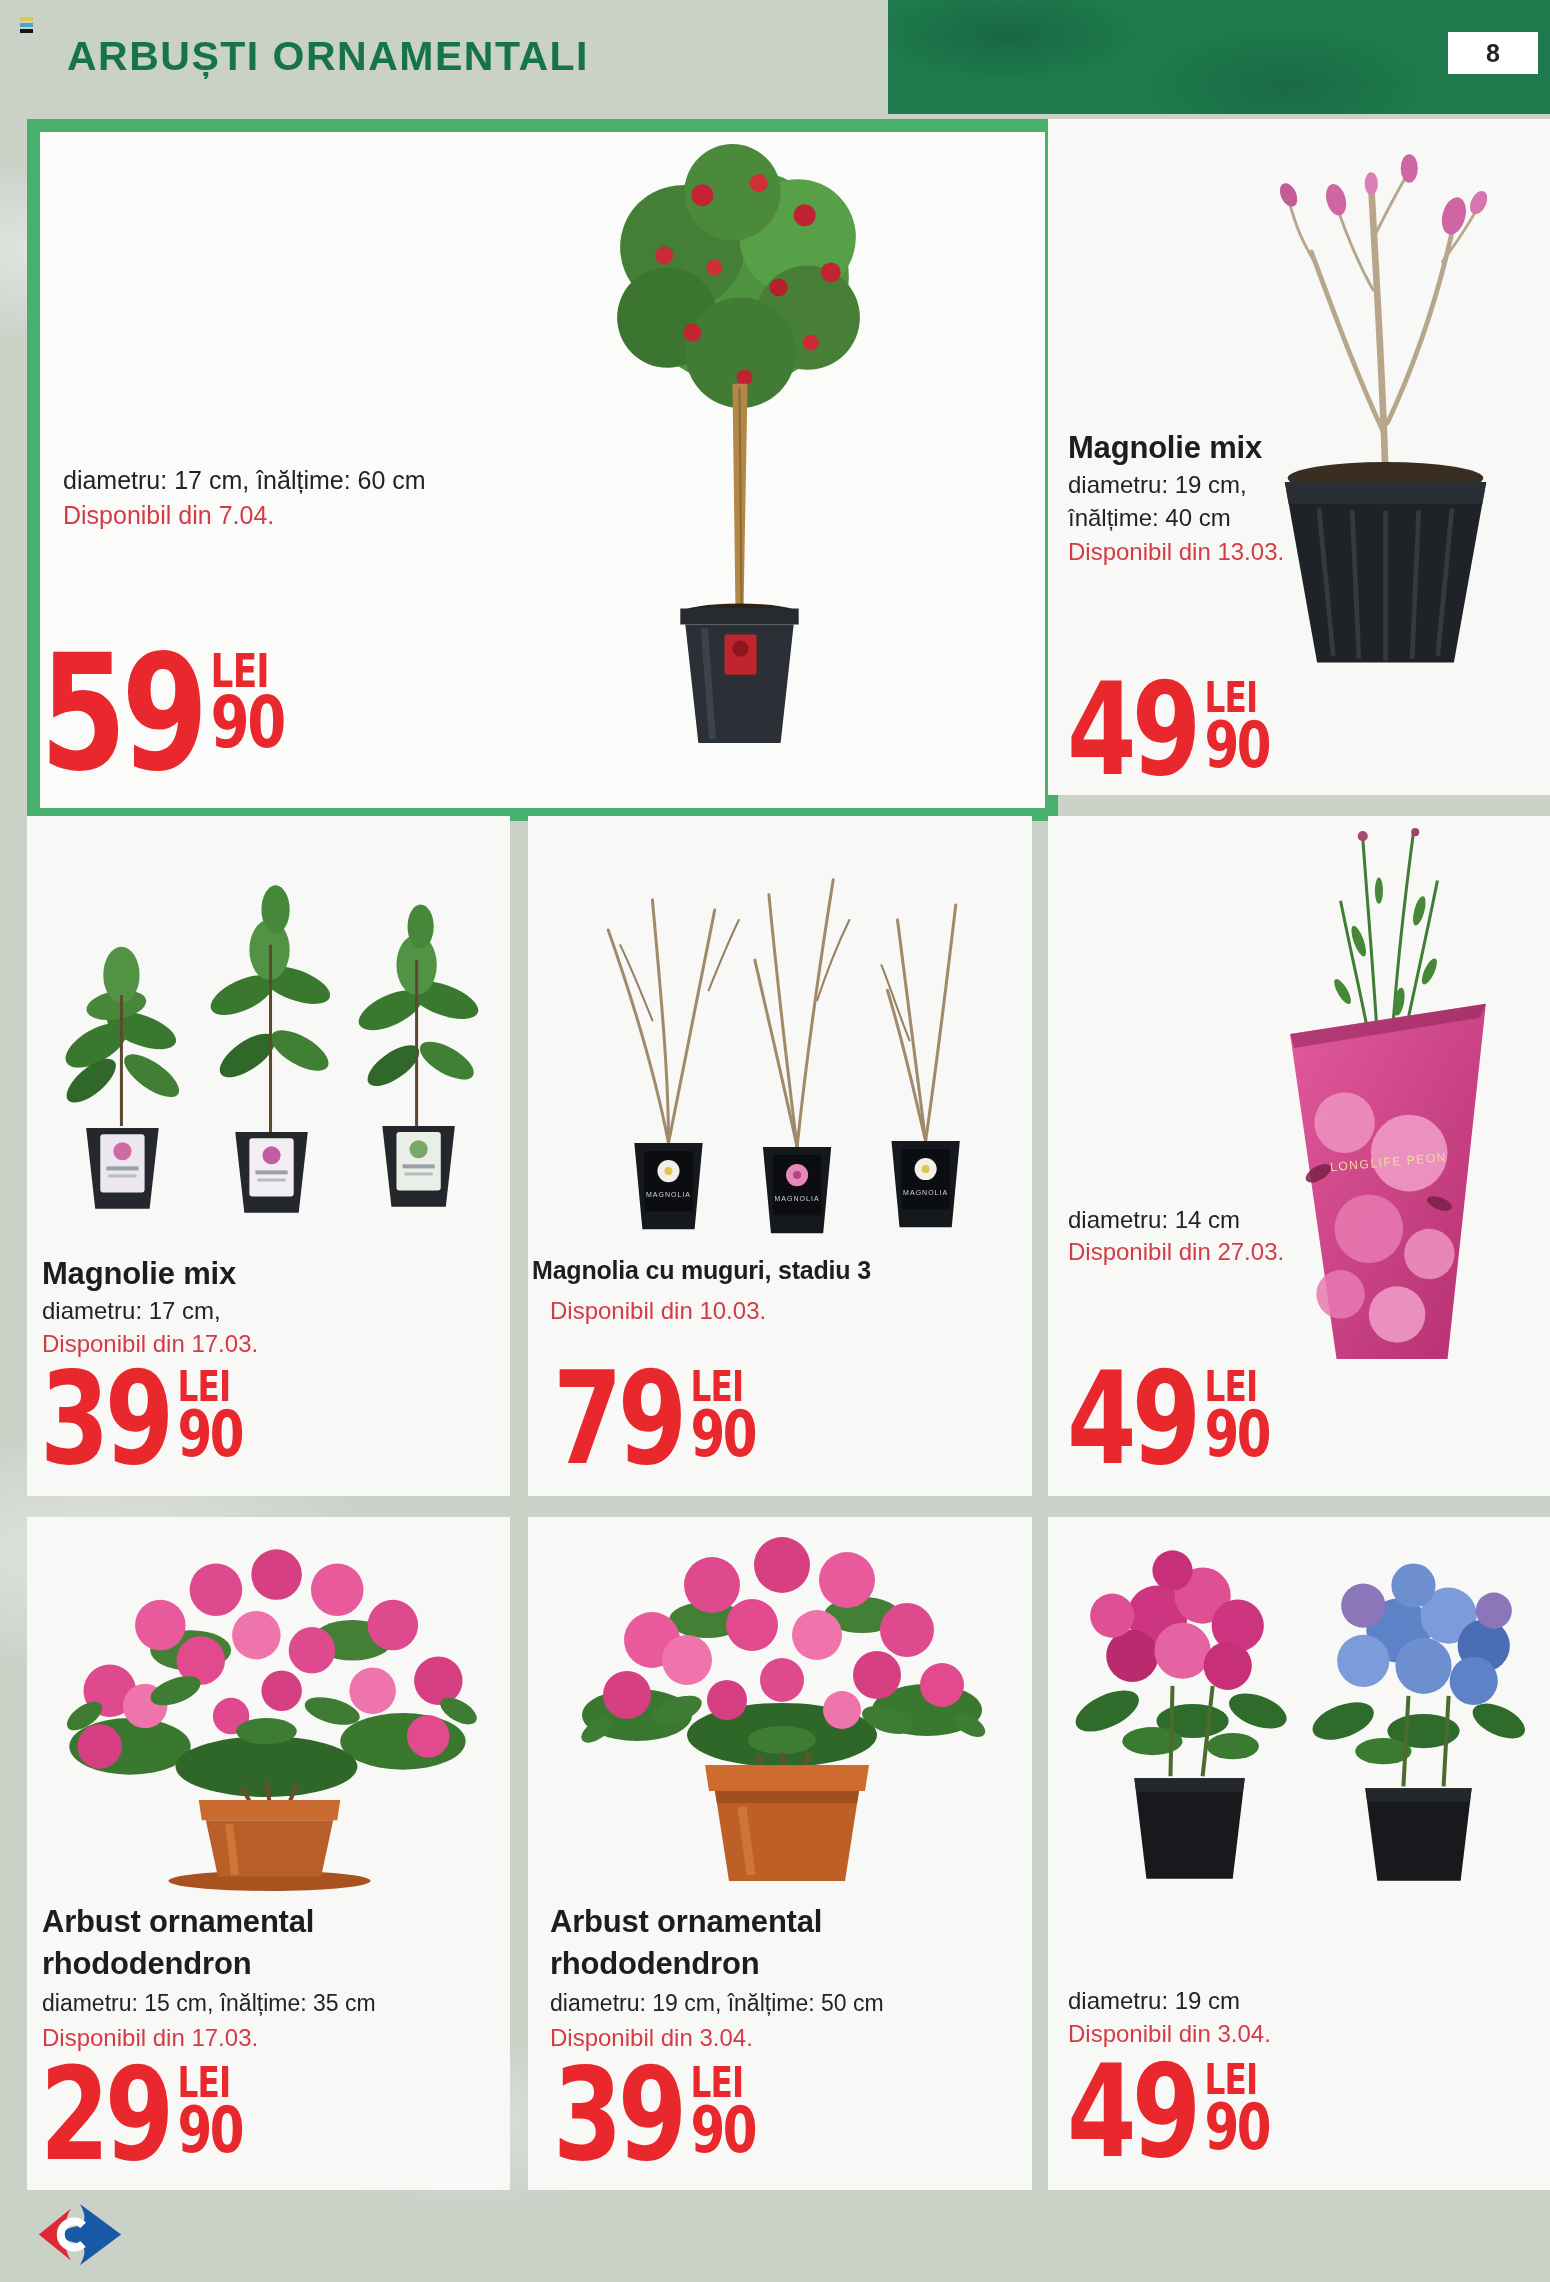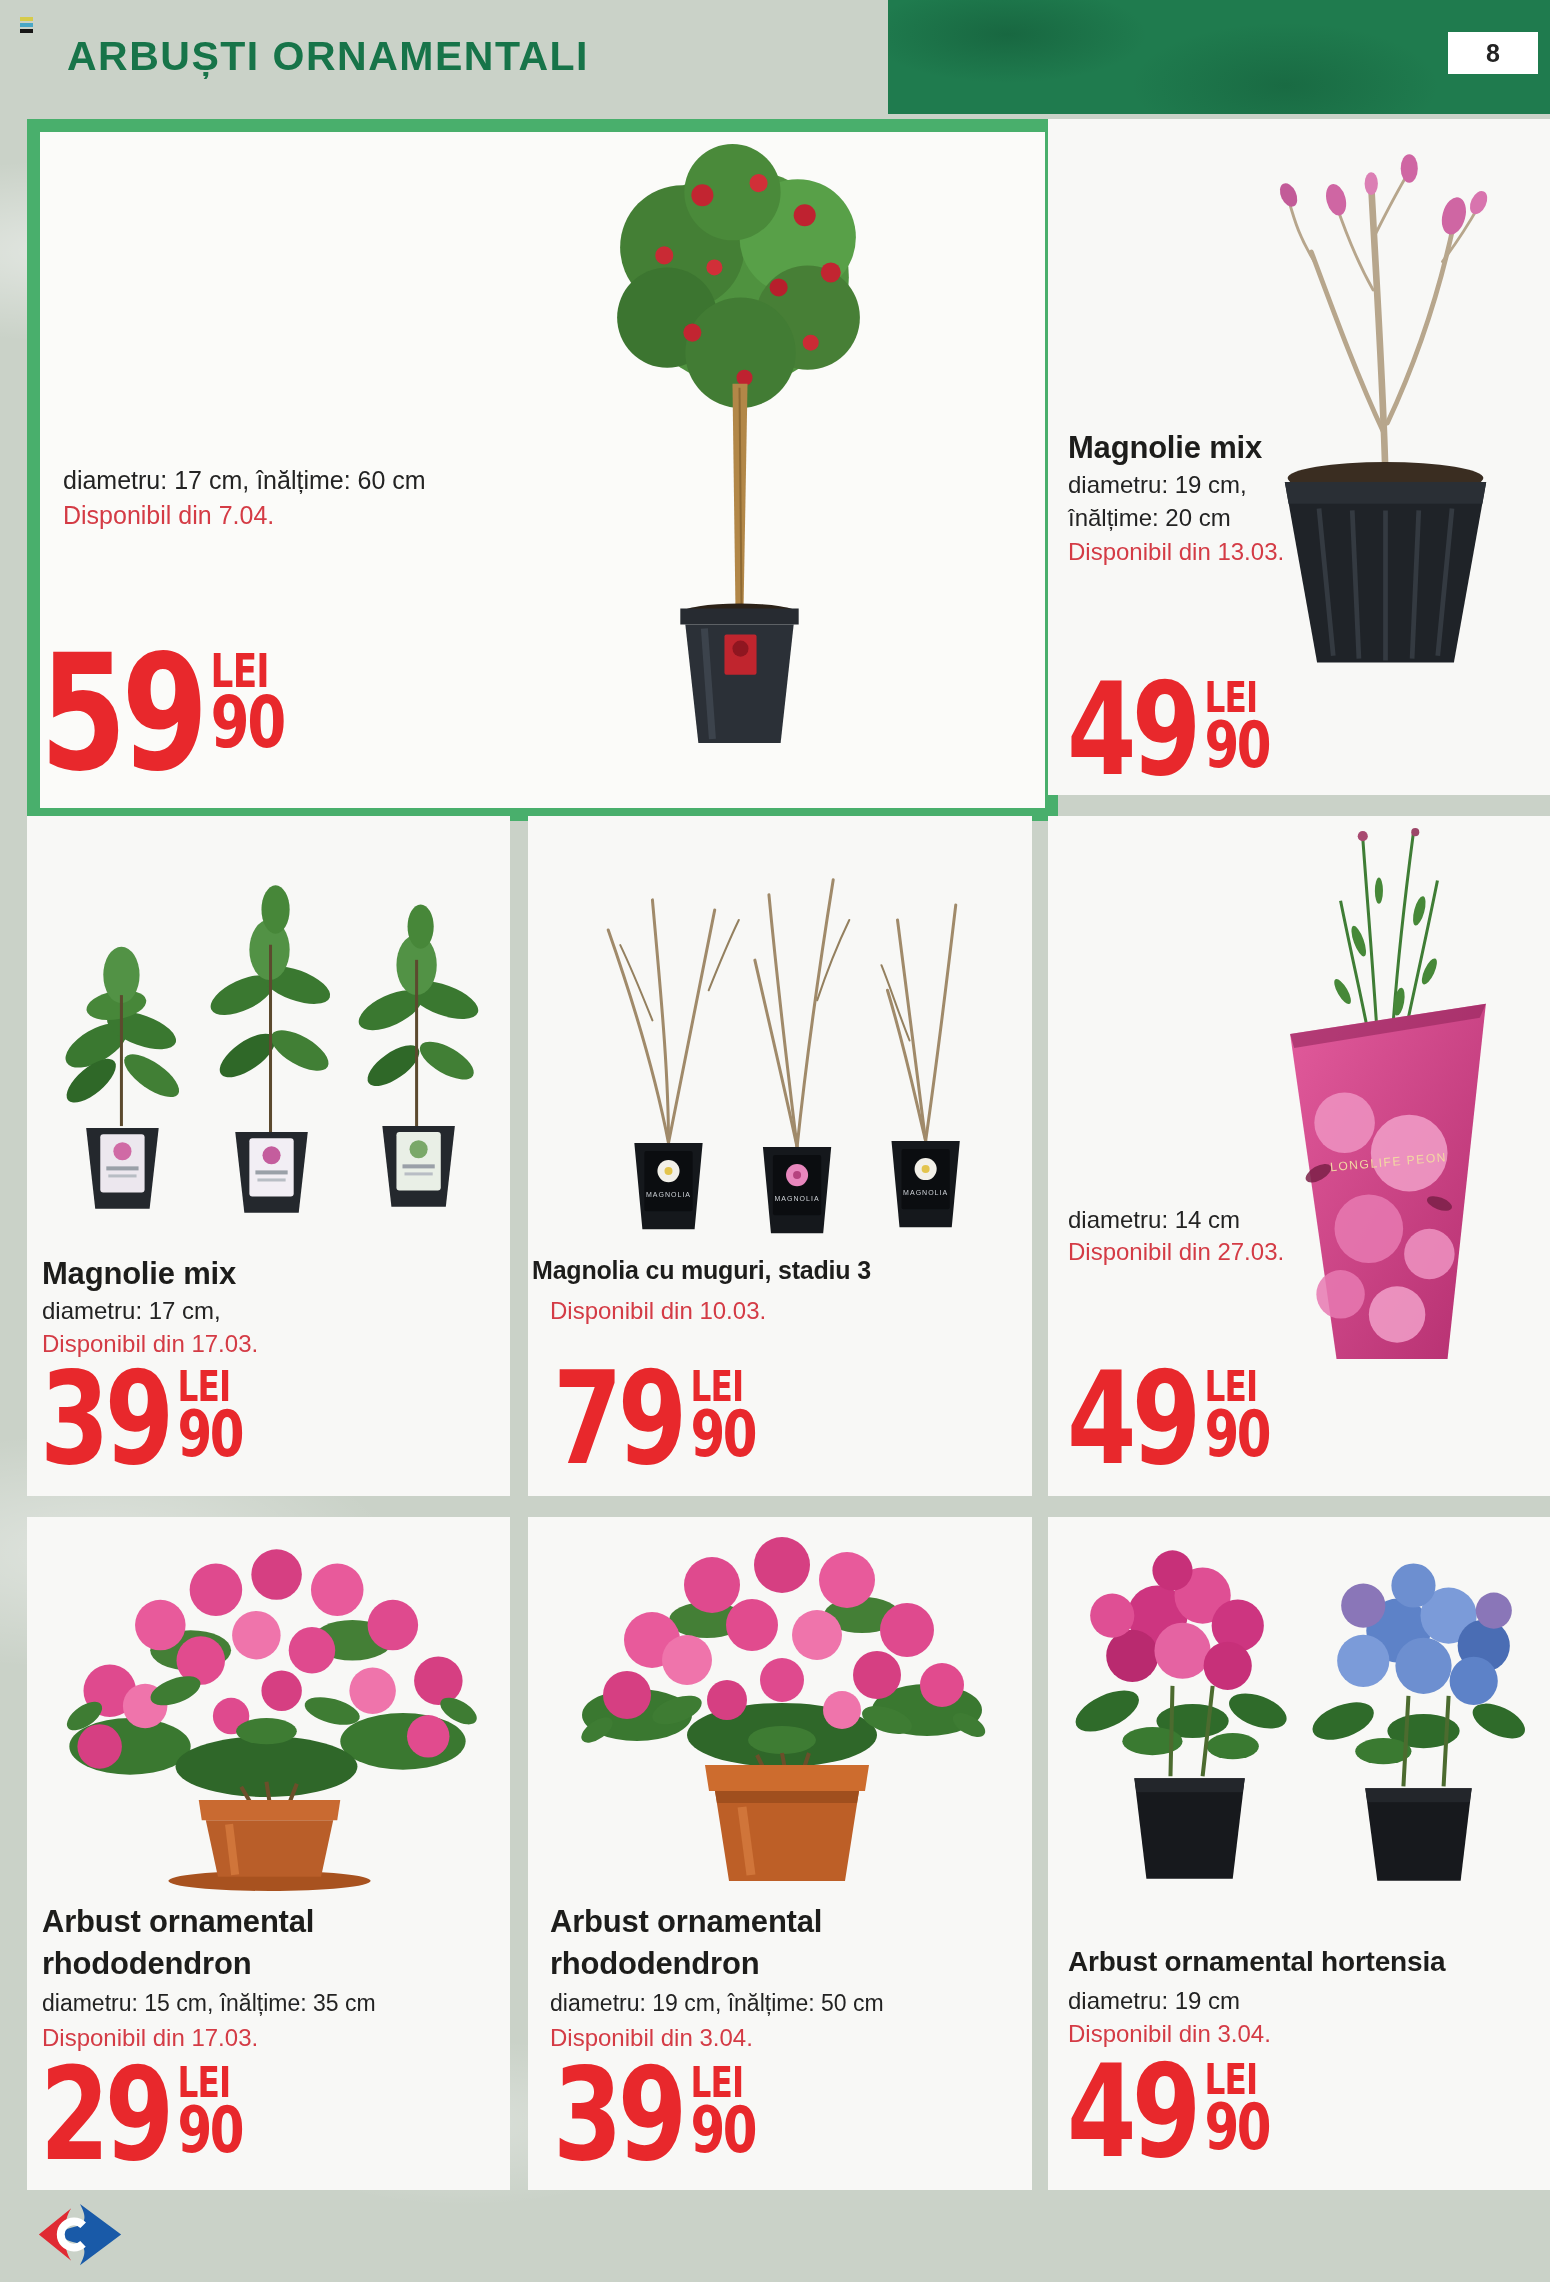--- a/index.html
+++ b/index.html
@@ -173,21 +173,21 @@
       <g stroke="#343a41" stroke-width="5" fill="none">
         <path d="M80 380 L95 535"></path>
           <path d="M115 382 L122 538"></path>
           <path d="M150 382 L150 540"></path>
         <path d="M185 382 L178 538"></path>
           <path d="M220 380 L205 535"></path>
       </g>
     </svg>
     <h2 class="title">Magnolie mix</h2>
     <p class="spec s1">diametru: 19 cm,</p>
-    <p class="spec s2">înălțime: 20 cm</p>
+    <p class="spec s2">înălțime: 40 cm</p>
     <p class="avail">Disponibil din 13.03.</p>
     <div class="price">
       <span class="int">49</span>
       <span class="side">
         <span class="lei">LEI</span>
         <span class="dec">90</span>
       </span>
     </div>
   </article>
 
@@ -483,21 +483,20 @@
       <g fill="#2f6b2a">
         <ellipse cx="290" cy="195" rx="32" ry="16" transform="rotate(-20 290 195)"></ellipse>
         <ellipse cx="370" cy="205" rx="36" ry="17"></ellipse>
         <ellipse cx="445" cy="195" rx="28" ry="14" transform="rotate(25 445 195)"></ellipse>
         <ellipse cx="330" cy="225" rx="28" ry="13" fill="#3a7a31"></ellipse>
       </g>
       <path d="M355 170 L350 260 M395 170 L390 260" stroke="#4c6b2f" stroke-width="4"></path>
       <path d="M312 262 L418 262 L407 354 L324 354 Z" fill="#17191d"></path>
       <path d="M312 262 L418 262 L416 276 L314 276 Z" fill="#23262b"></path>
     </svg>
-    <h2 class="title">Arbust ornamental hortensia</h2>
     <p class="spec">diametru: 19 cm</p>
     <p class="avail">Disponibil din 3.04.</p>
     <div class="price">
       <span class="int">49</span>
       <span class="side">
         <span class="lei">LEI</span>
         <span class="dec">90</span>
       </span>
     </div>
   </article>

